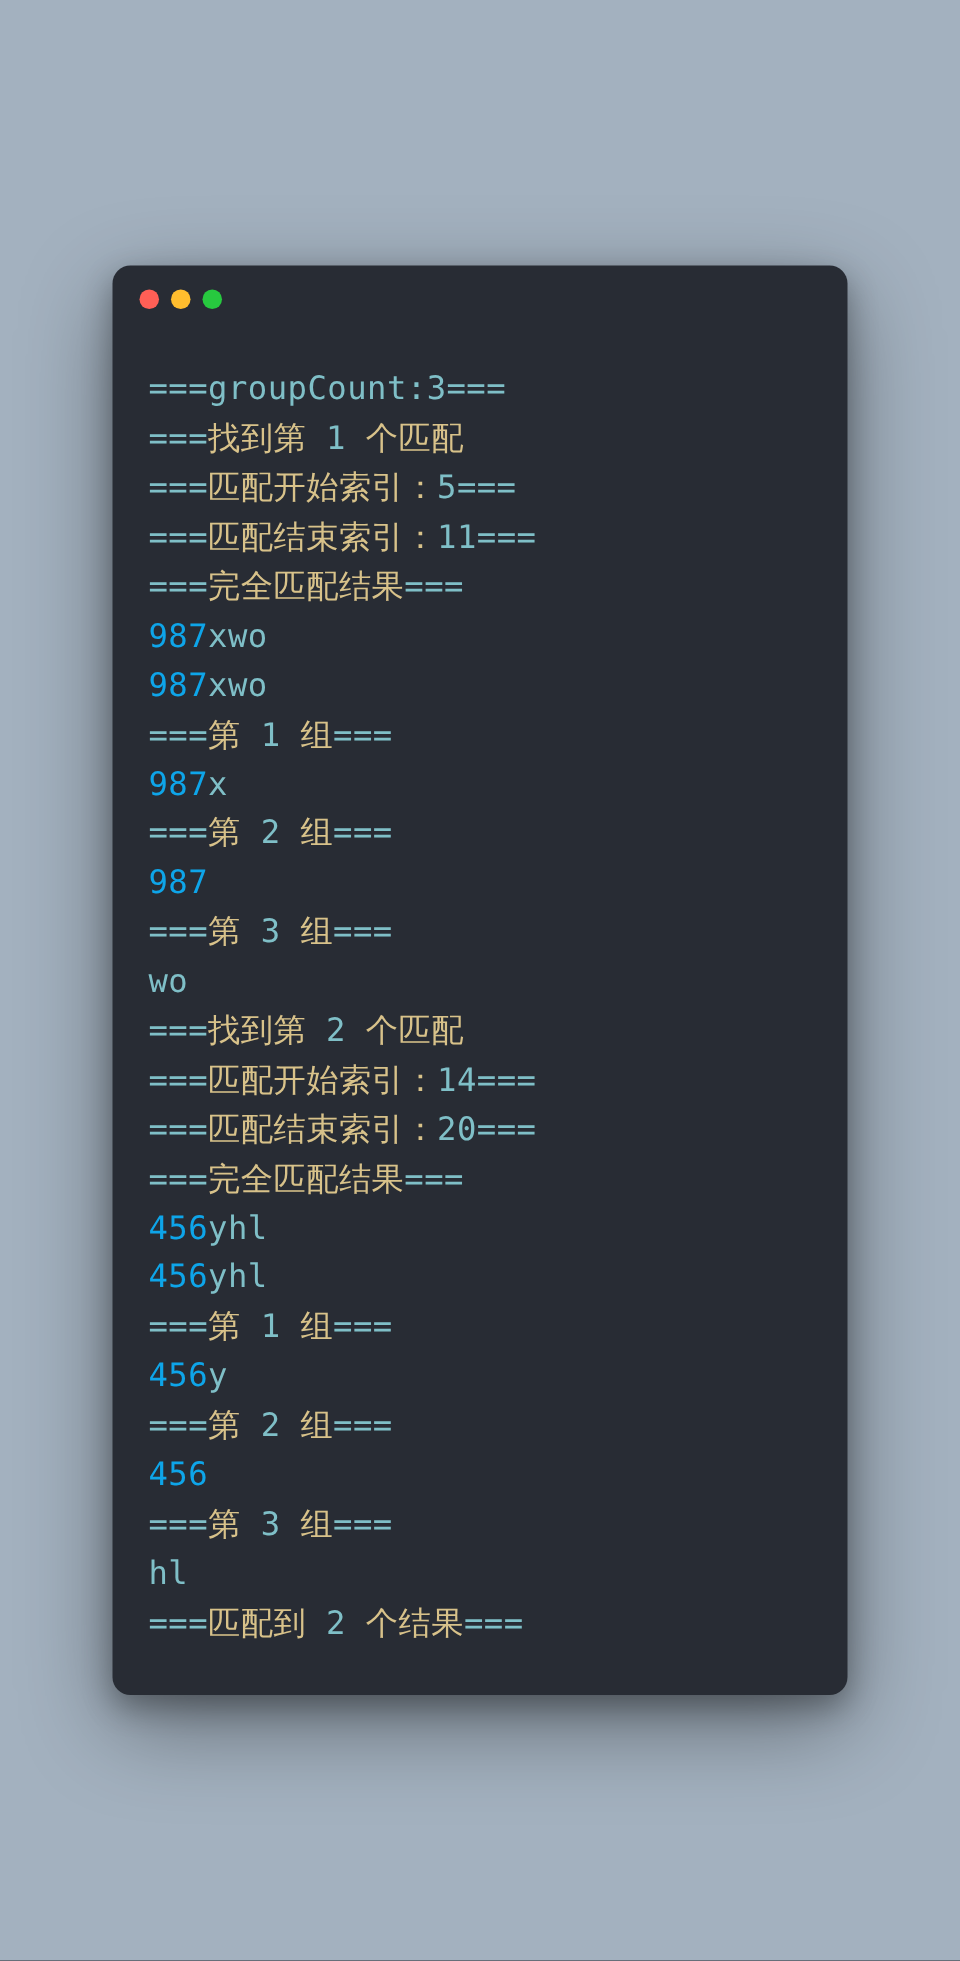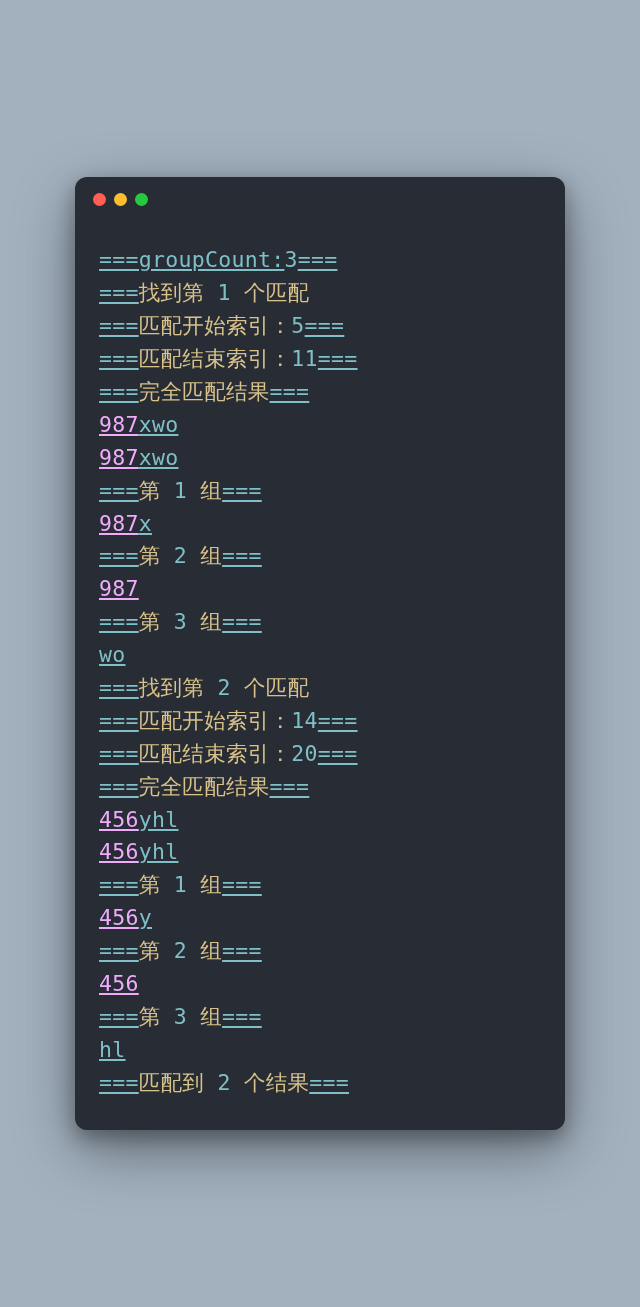--- a/index.html
+++ b/index.html
@@ -36,24 +36,24 @@
     .dot-red { background: #ff5f56; }
     .dot-yellow { background: #ffbd2e; }
     .dot-green { background: #27c93f; }
     .content {
       padding: 30px 24px 30px 24px;
       font-size: 21.5px;
       line-height: 1.53;
       white-space: pre;
       letter-spacing: 0.3px;
     }
-    .c-header { color: #7fbfc7; text-decoration: underline; }
+    .c-header { color: #7fbfc7; }
     .c-text { color: #d8c28a; text-align: right; }
     .c-num { color: #7fbfc7; }
-    .c-value { color: #f0abfc; text-decoration: underline; }
+    .c-value { color: #0ea5e9; }
   </style>
 </head>
 <body>
 
 <div class="window">
   <div class="titlebar">
     <div class="dot dot-red"></div>
     <div class="dot dot-yellow"></div>
     <div class="dot dot-green"></div>
   </div>

